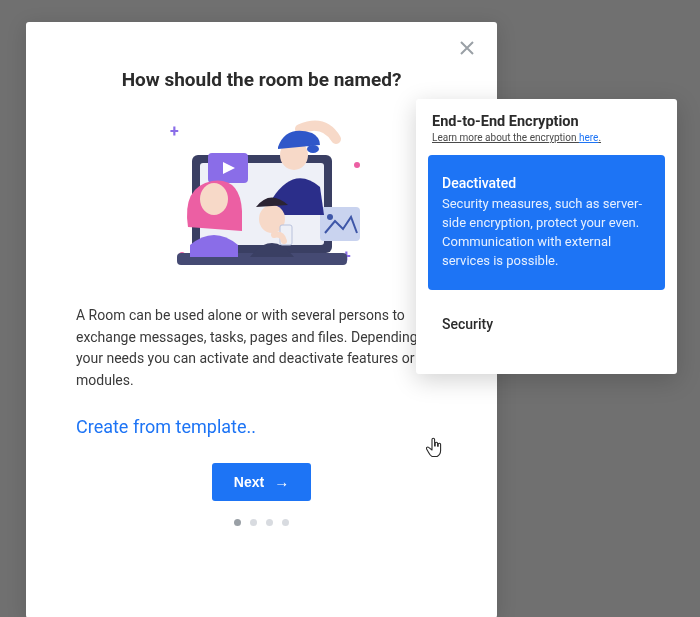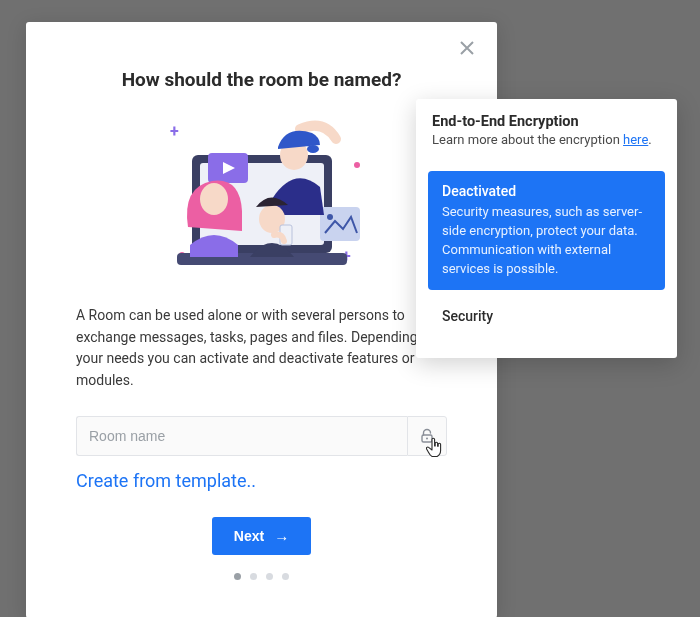--- a/index.html
+++ b/index.html
@@ -133,29 +133,30 @@
     padding: 14px 12px 12px 12px;
   }
   .popover-title {
     font-size: 14.5px;
     font-weight: 700;
     color: #2b2b2b;
     margin-bottom: 2px;
     padding: 0 4px;
   }
   .popover-sub {
-    font-size: 13px;
+    font-size: 10px;
     color: #4a4a4a;
     padding: 0 4px;
-    margin-bottom: 24px;
+    margin-bottom: 12px;
+    text-decoration: underline;
   }
   .popover-sub a { color: #1d74f5; text-decoration: underline; cursor: pointer; }
   .option {
     border-radius: 4px;
-    padding: 12px 14px;
+    padding: 20px 14px;
     margin-bottom: 6px;
     cursor: pointer;
   }
   .option.selected {
     background: #1d74f5;
     color: #fff;
   }
   .option-title {
     font-size: 14px;
     font-weight: 500;
@@ -227,30 +228,20 @@
       <ellipse cx="140" cy="112" rx="13" ry="14" fill="#f7d9c8"></ellipse>
       <path d="M124 100 q14 -18 32 -2" fill="#2b2433"></path>
       <path d="M118 150 q22 -28 44 0 l0 0 l-44 0 z" fill="#3a3f63"></path>
       <rect x="148" y="118" width="12" height="20" rx="2" fill="#eef0f7" stroke="#b9c2dc"></rect>
       <path d="M142 128 q8 -2 10 6" stroke="#f7d9c8" stroke-width="6" stroke-linecap="round" fill="none"></path>
     </svg>
   </div>
 
   <p class="description">A Room can be used alone or with several persons to exchange messages, tasks, pages and files. Depending on your needs you can activate and deactivate features or modules.</p>
 
-  <div class="input-row">
-    <input class="room-input" type="text" placeholder="Room name" style="">
-    <div class="lock-btn">
-      <svg width="16" height="16" viewBox="0 0 16 16">
-        <path d="M4.5 7 V5 a3.5 3.5 0 0 1 7 0" fill="none" stroke="currentColor" stroke-width="1.4" stroke-linecap="round"></path>
-        <rect x="3" y="7" width="10" height="7" rx="1.5" fill="none" stroke="currentColor" stroke-width="1.4"></rect>
-        <circle cx="8" cy="10.5" r="1" fill="currentColor"></circle>
-      </svg>
-    </div>
-  </div>
 
   <a class="template-link">Create from template..</a>
 
   <button class="next-btn">
     <span>Next</span>
     <span class="arrow">→</span>
   </button>
 
   <div class="dots">
     <div class="dot active"></div>
@@ -261,21 +252,21 @@
 </div>
 
 <div class="popover">
   <div class="popover-title">End-to-End Encryption</div>
   <div class="popover-sub">
     <span>Learn more about the encryption </span><a>here</a>.
   </div>
 
   <div class="option selected">
     <div class="option-title">Deactivated</div>
-    <div class="option-desc">Security measures, such as server-side encryption, protect your data. Communication with external services is possible.</div>
+    <div class="option-desc">Security measures, such as server-side encryption, protect your even. Communication with external services is possible.</div>
   </div>
 
   <div class="option">
     <div class="option-title">Security</div>
   </div>
 </div>
 
 <div class="cursor-pointer">
   <svg viewBox="0 0 18 22" width="18" height="22">
     <path d="M6 2.5 a1.3 1.3 0 0 1 2.6 0 V9 h0.6 V6.5 a1.2 1.2 0 0 1 2.4 0 V9.2 h0.6 V7.5 a1.2 1.2 0 0 1 2.4 0 V13.5 q0 4 -3.5 6 h-5 q-2 -1 -3.5 -4 l-2 -3.5 a1.3 1.3 0 0 1 2 -1.6 L6 13 z" fill="#fff" stroke="#2b2b2b" stroke-width="1.1" stroke-linejoin="round"></path>

